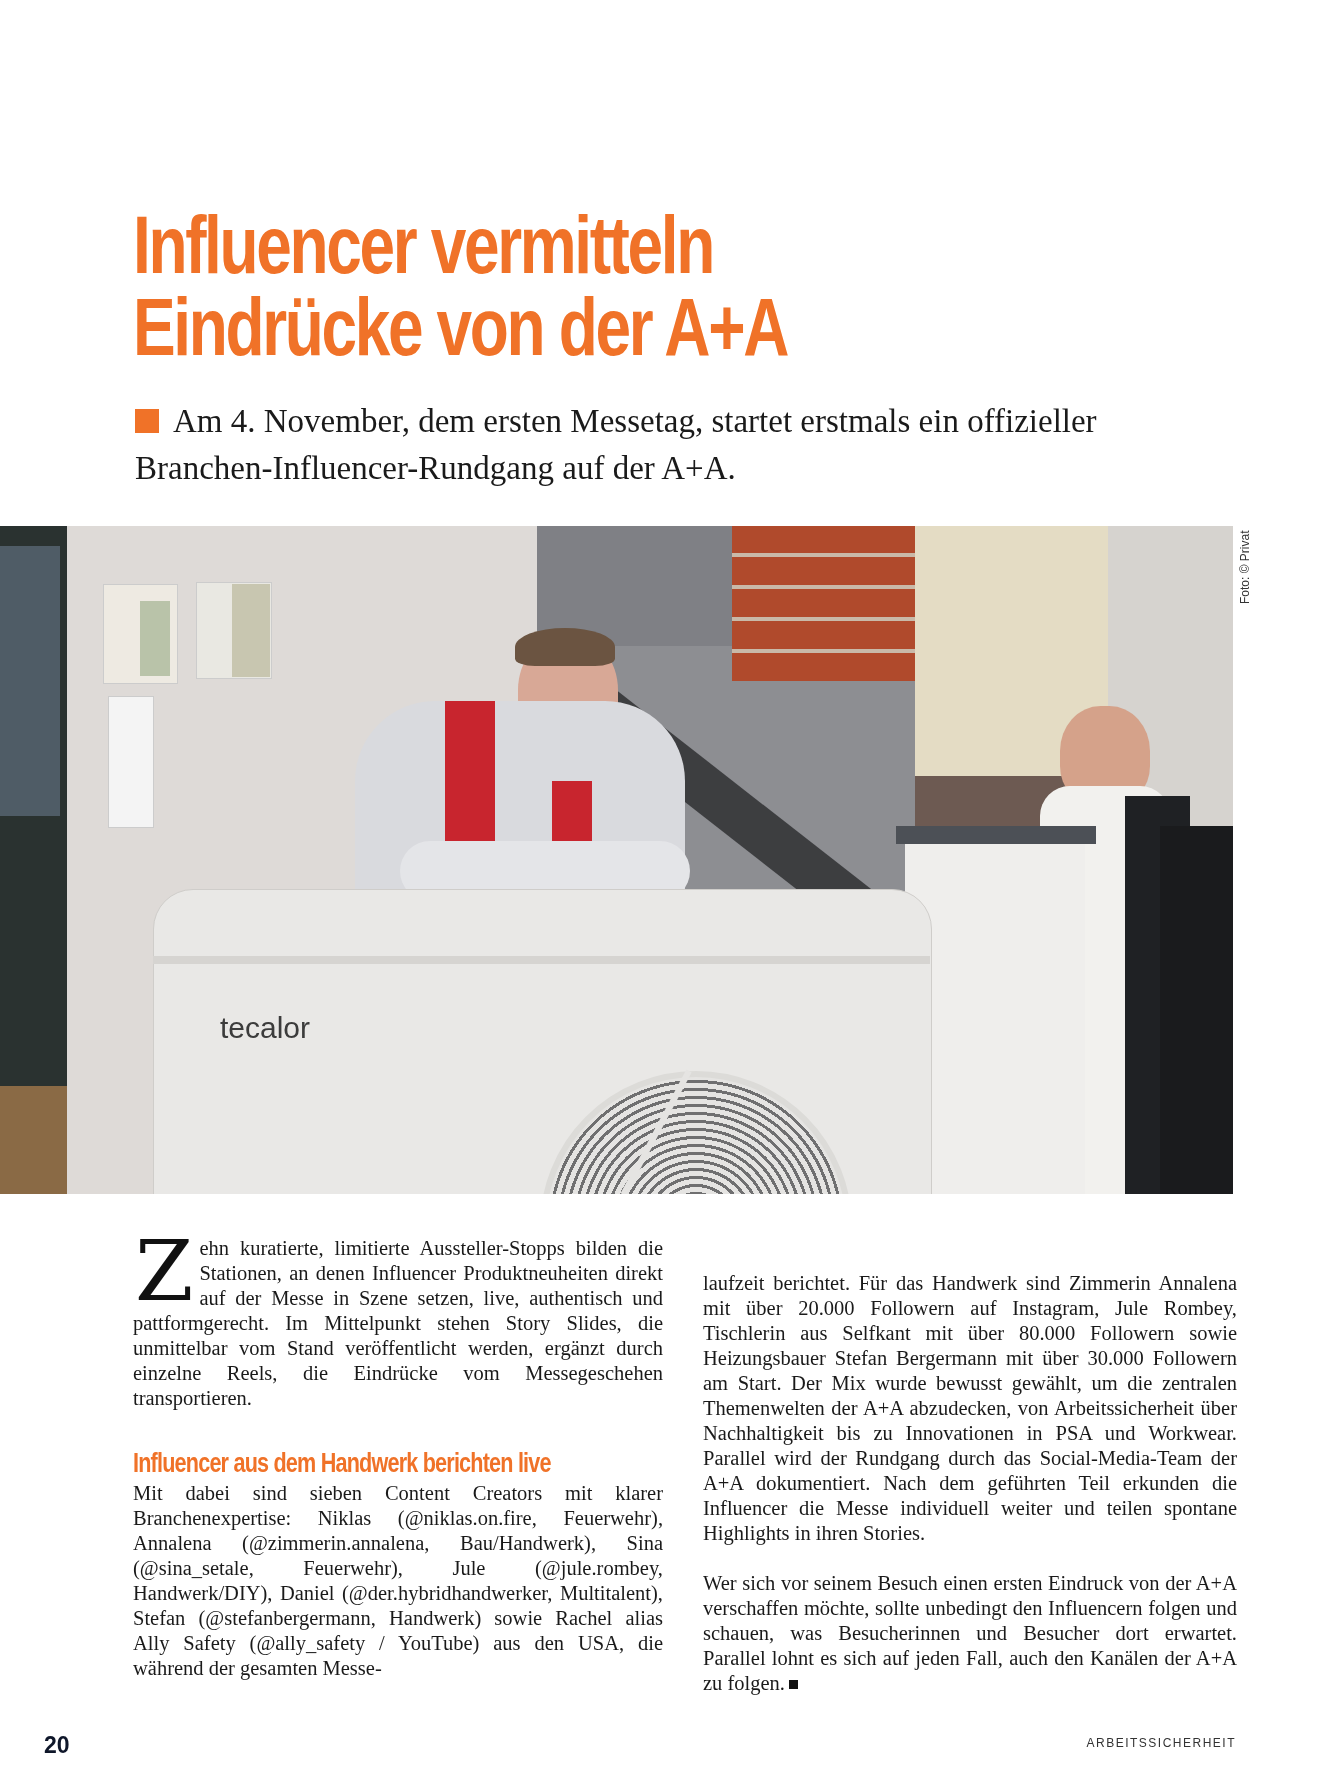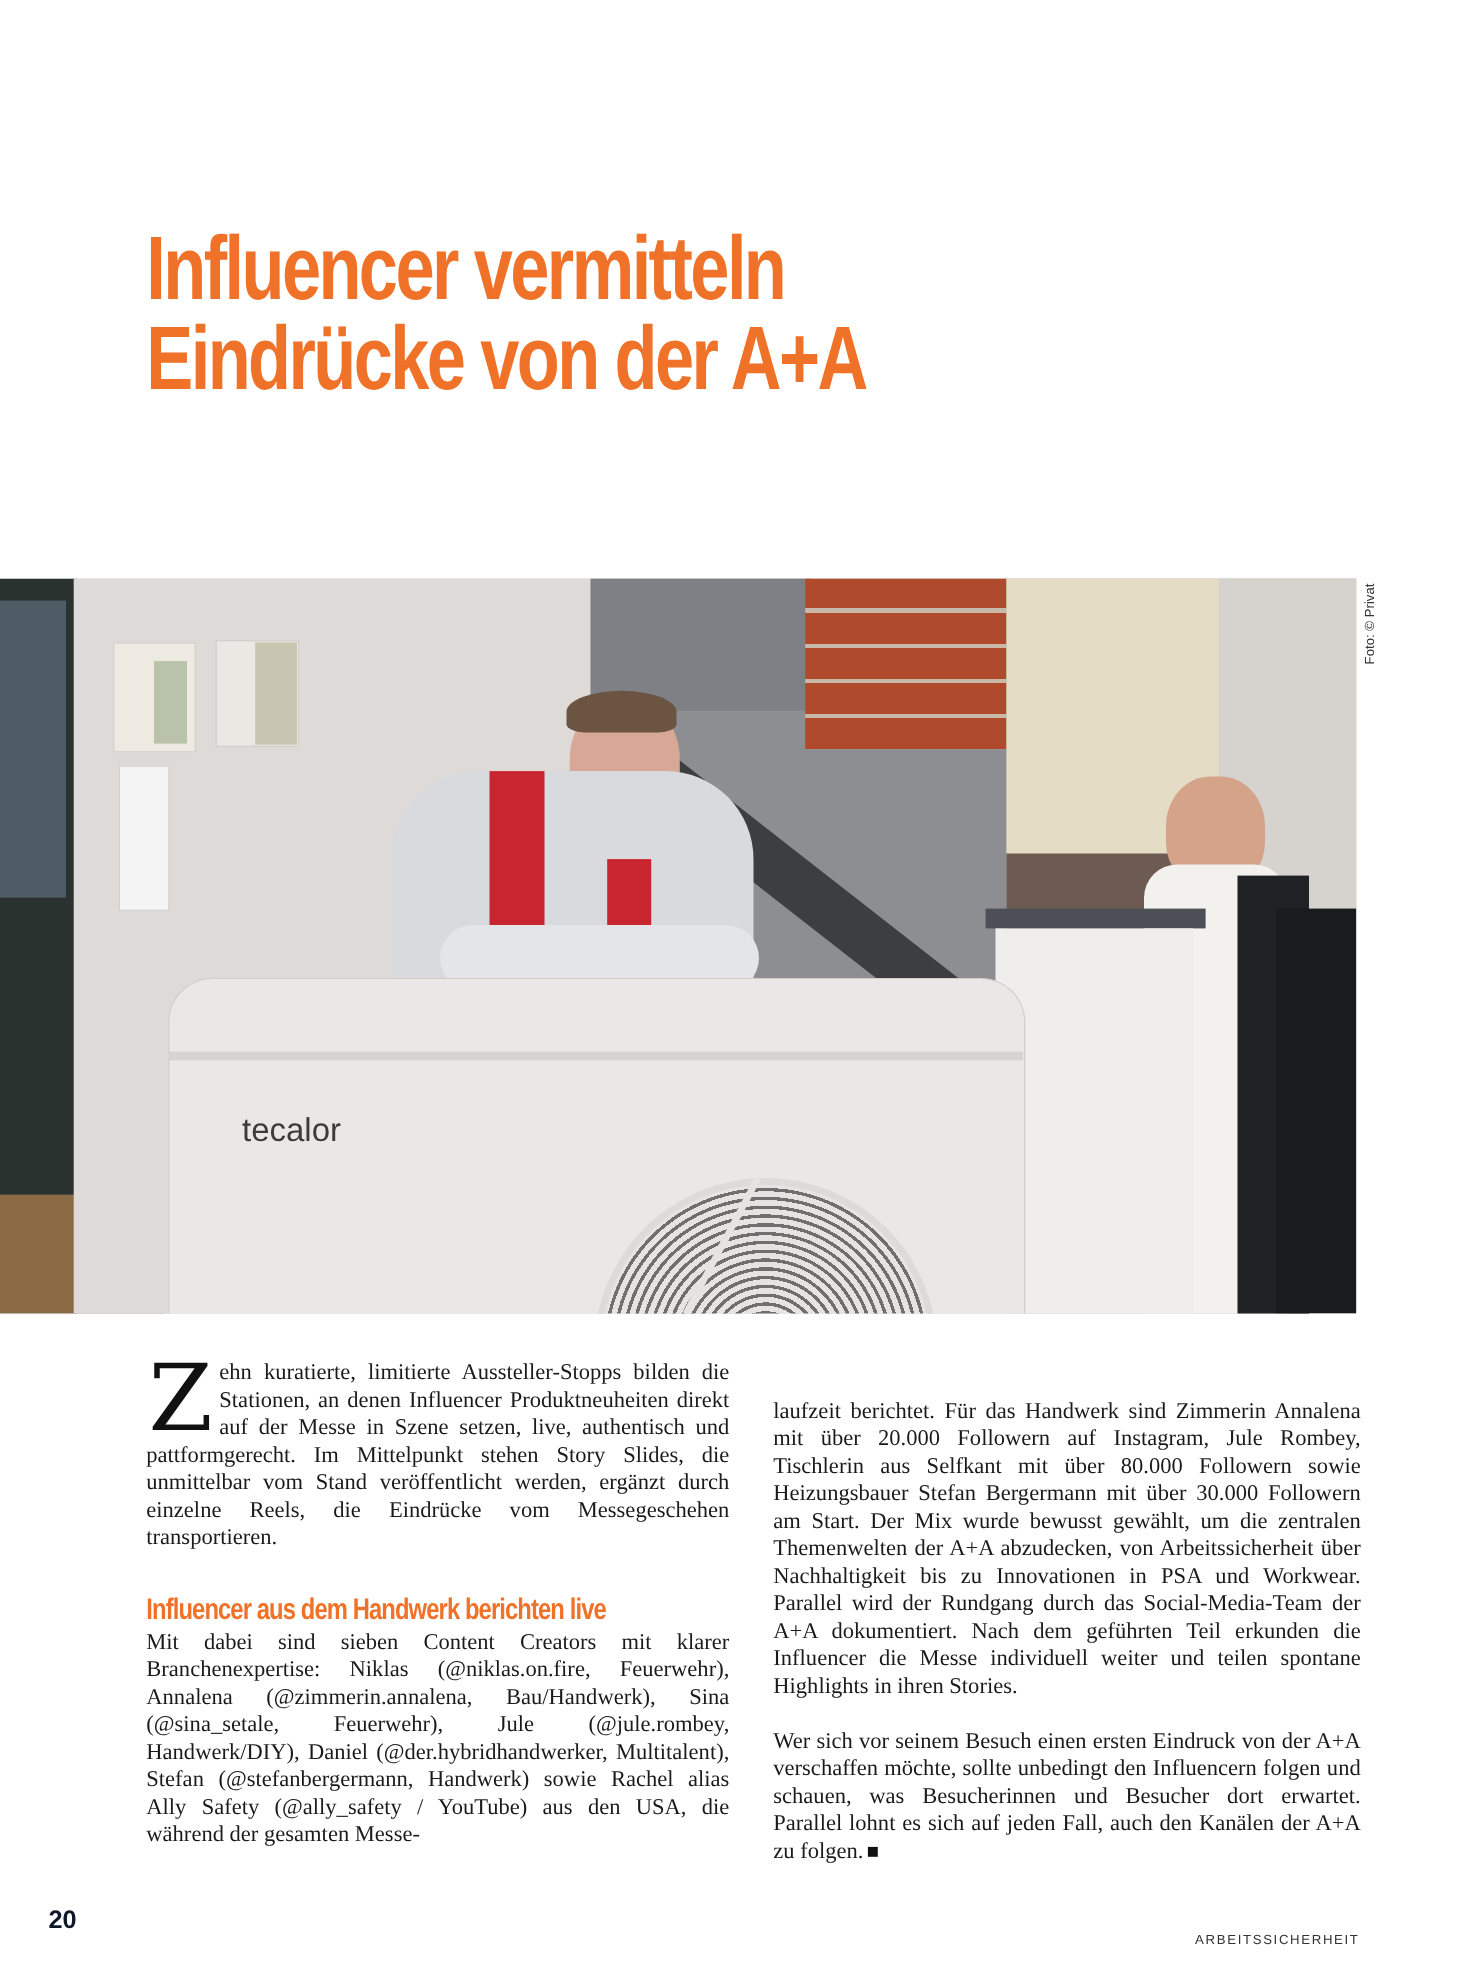--- a/index.html
+++ b/index.html
@@ -36,35 +36,36 @@
   .dropcap { float: left; font-family: "DejaVu Serif", serif; font-size: 84px; line-height: 66px; margin: 2px 6px 0 2px; color: #111; }
   .subhead {
     font-family: "Liberation Sans", sans-serif; font-weight: bold; color: #F07228;
     font-size: 27px; line-height: 36px; letter-spacing: -1px; white-space: nowrap;
     transform: scaleX(0.8); transform-origin: left top; margin: 34px 0 0 0;
   }
   .gap { height: 25px; }
   .endmark { display: inline-block; width: 9px; height: 9px; background: #111; margin-left: 4px; vertical-align: 1px; }
 
   .footer-page { position: absolute; left: 44px; top: 1732px; font-family: "Liberation Sans", sans-serif; font-weight: bold; font-size: 23px; color: #0f172a; }
-  .footer-mag { position: absolute; right: 90px; top: 1736px; font-family: "Liberation Sans", sans-serif; font-size: 12px; letter-spacing: 1.5px; color: #333; margin-top: 20px; }
+  .footer-mag { position: absolute; right: 90px; top: 1736px; font-family: "Liberation Sans", sans-serif; font-size: 12px; letter-spacing: 1.5px; color: #333; }
 
   
   .ph { position: absolute; }
 </style>
 </head>
 <body>
 
 <div class="page">
 
   <h1 class="title">
     <div>Influencer vermitteln</div>
     <div>Eindrücke von der A+A</div>
   </h1>
 
+  <p class="lead"><span class="sq"></span><span>Am 4. November, dem ersten Messetag, startet erstmals ein offizieller Branchen-Influencer-Rundgang auf der A+A.</span></p>
 
   <div class="photo" title="Influencer leaning on a tecalor heat pump at the A+A trade fair stand, visitors in background">
 
     <div class="ph" style="left:0;top:0;width:70px;height:668px;background:#2a3230;"></div>
     <div class="ph" style="left:0;top:20px;width:60px;height:270px;background:#4f5c66;"></div>
     <div class="ph" style="left:0;top:560px;width:150px;height:108px;background:#8a6a45;"></div>
 
     <div class="ph" style="left:67px;top:0;width:470px;height:668px;background:#dedad7;"></div>
 
     <div class="ph" style="left:103px;top:58px;width:73px;height:98px;background:#eeeae2;border:1px solid #ccc;"></div>

